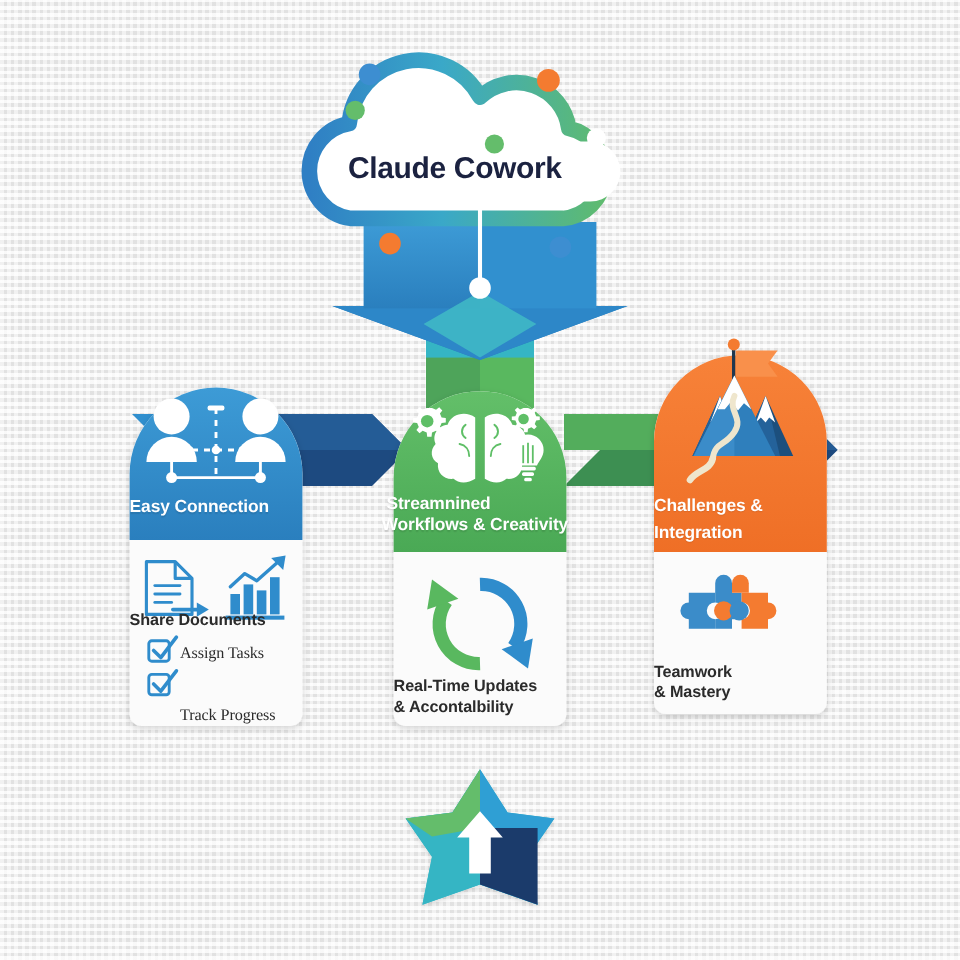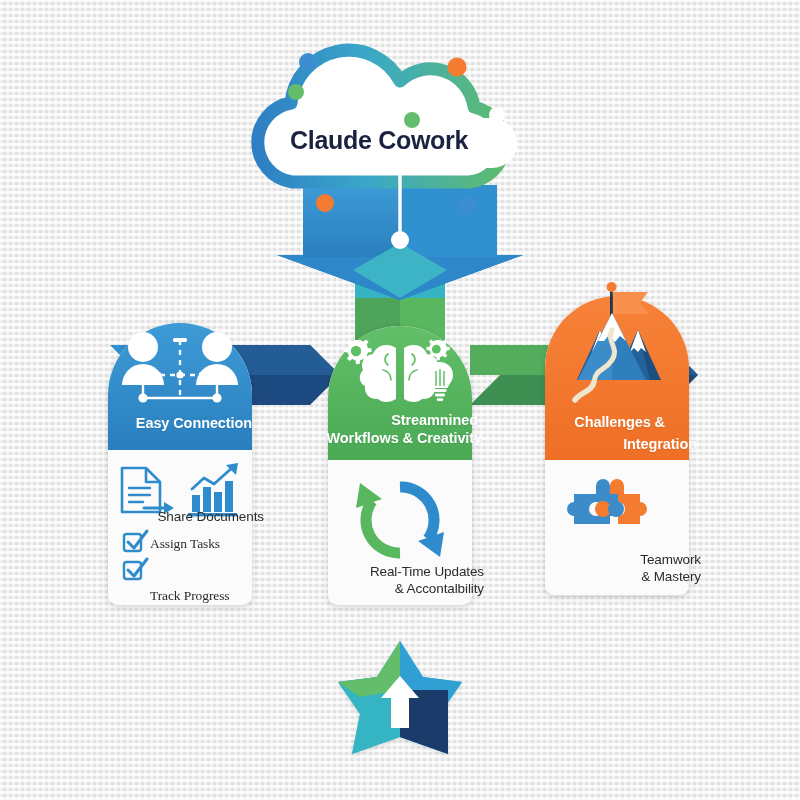--- a/index.html
+++ b/index.html
@@ -24,37 +24,36 @@
       repeating-linear-gradient(90deg, rgba(255,255,255,0.55) 0px, rgba(255,255,255,0.55) 3px, rgba(0,0,0,0.022) 3px, rgba(0,0,0,0.022) 6px);
     overflow: hidden;
   }
   #art {
     position: absolute;
     left: 0;
     top: 0;
   }
   .lbl {
     position: absolute;
-    text-align: right;
+    text-align: left;
     line-height: 1.22;
     white-space: pre;
   }
   .card-title {
     color: #ffffff;
     font-size: 14.5px;
     font-weight: bold;
     letter-spacing: -0.1px;
     text-shadow: 0 1px 1px rgba(0,0,0,0.10);
   }
   .card-sub {
     color: #2b2b2b;
     font-size: 13.5px;
-    font-weight: normal;
+    font-weight: bold;
     letter-spacing: -0.1px;
-    margin-left: 12px;
   }
   .list-item {
     color: #2b2b2b;
     font-size: 13.5px;
     letter-spacing: -0.1px;
     text-align: left;
     font-family: Liberation Serif, serif;
   }
   #brand-title {
     position: absolute;

